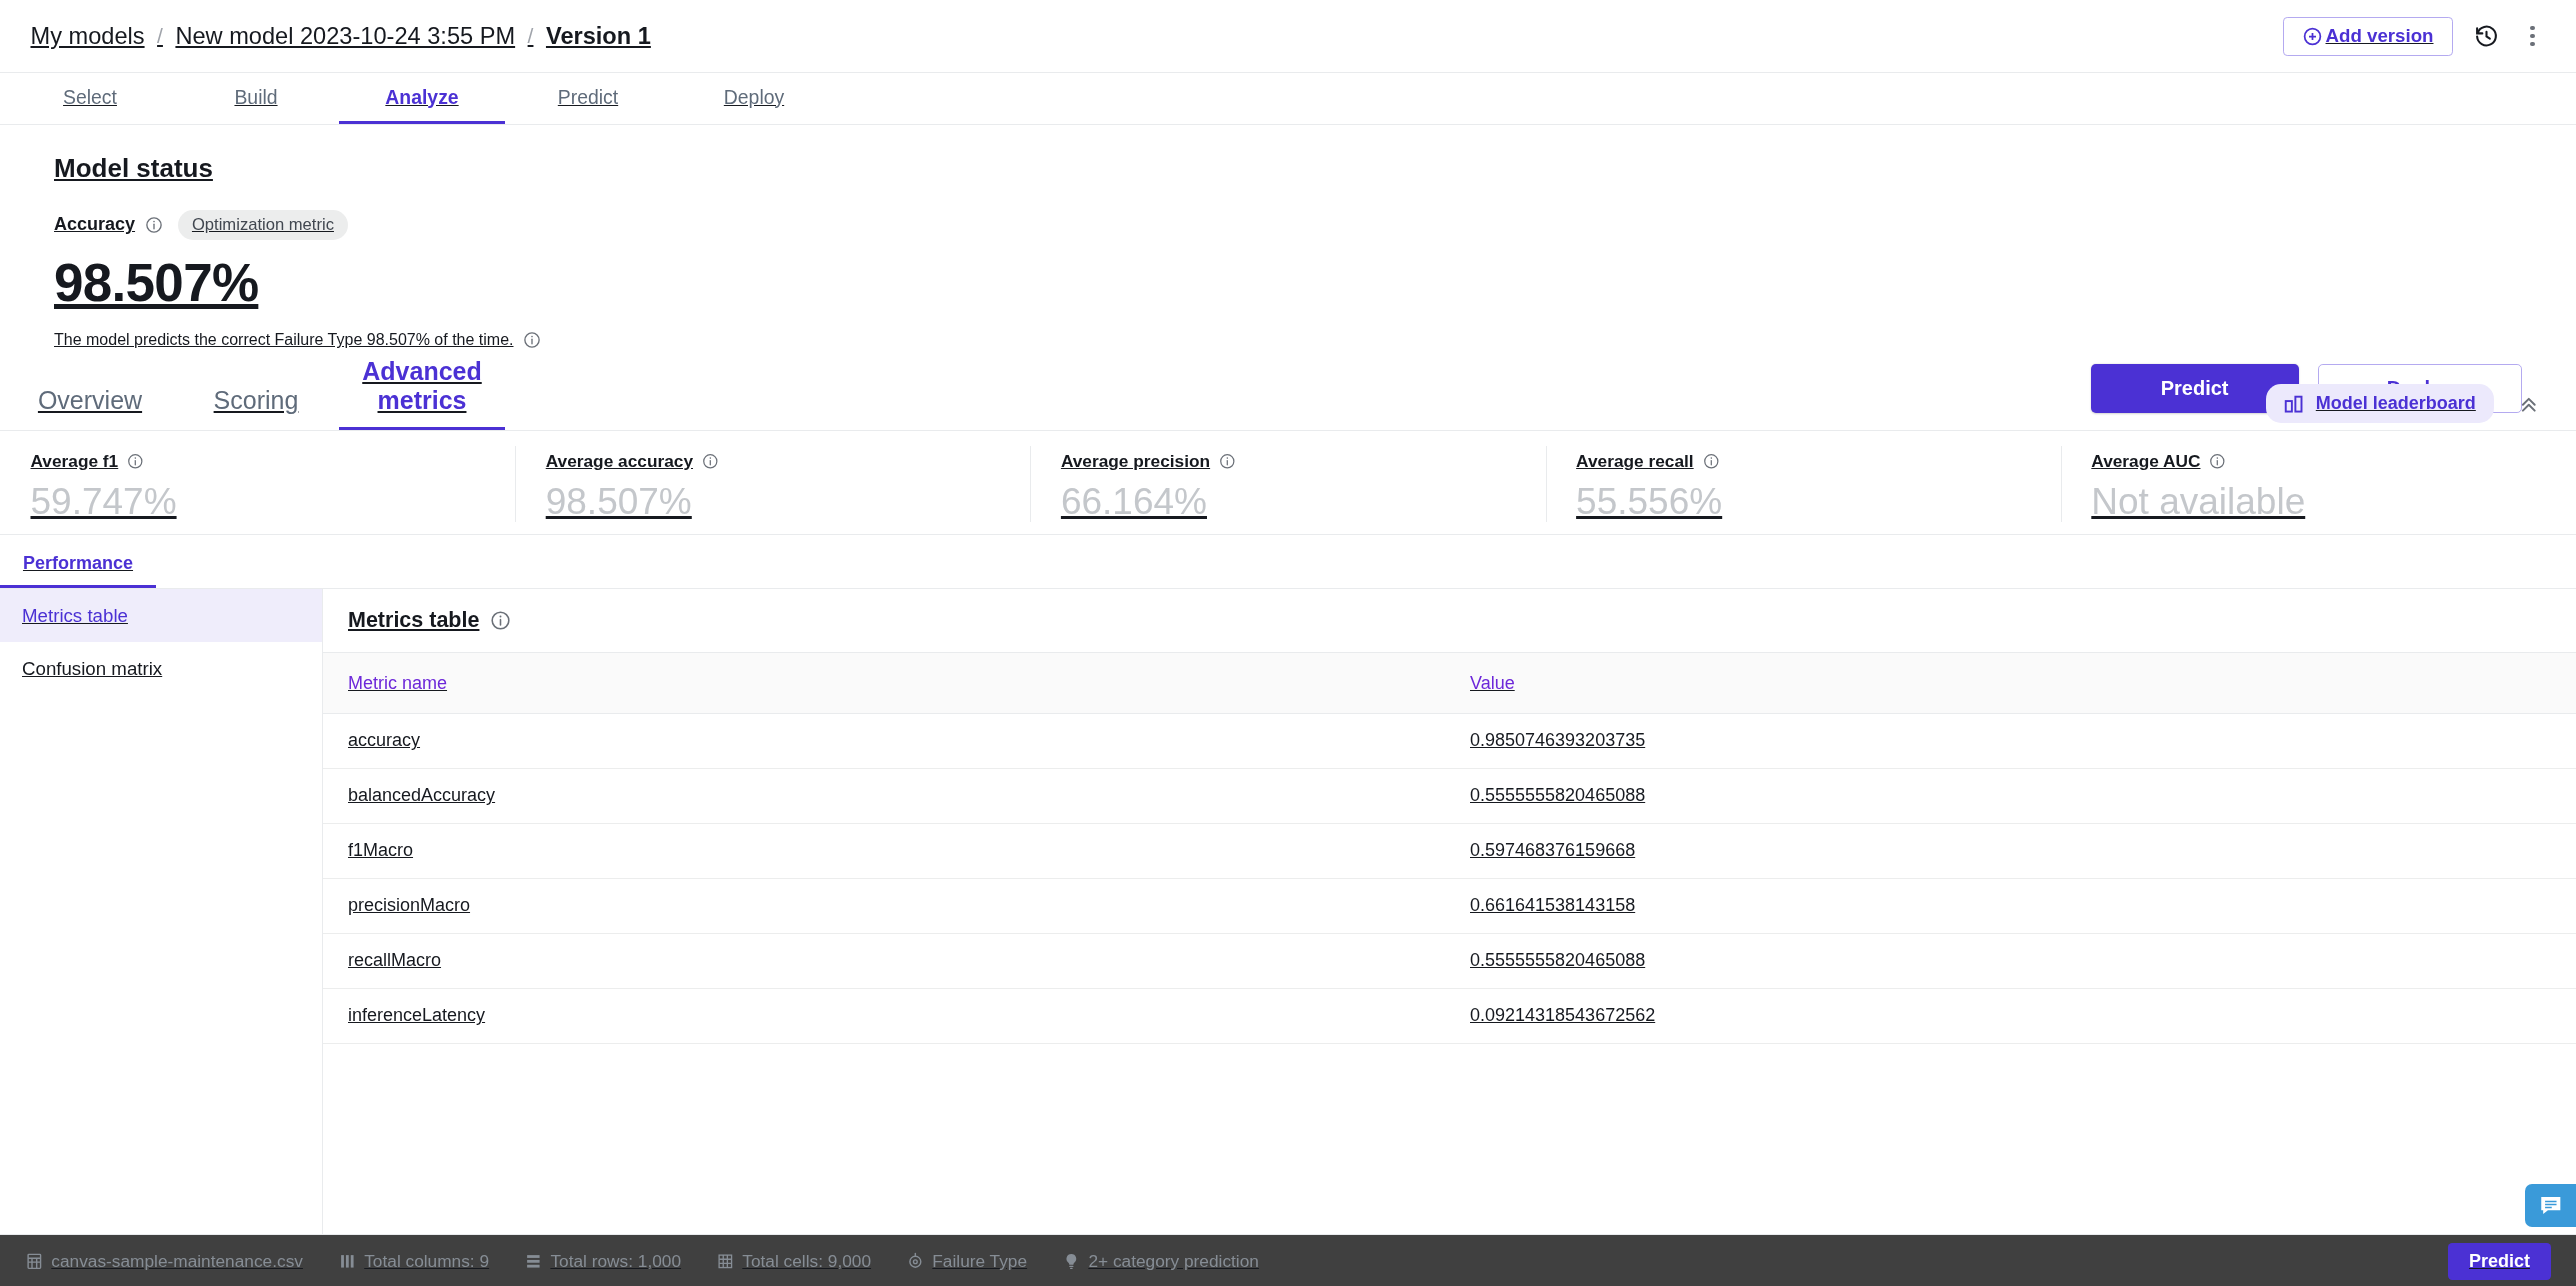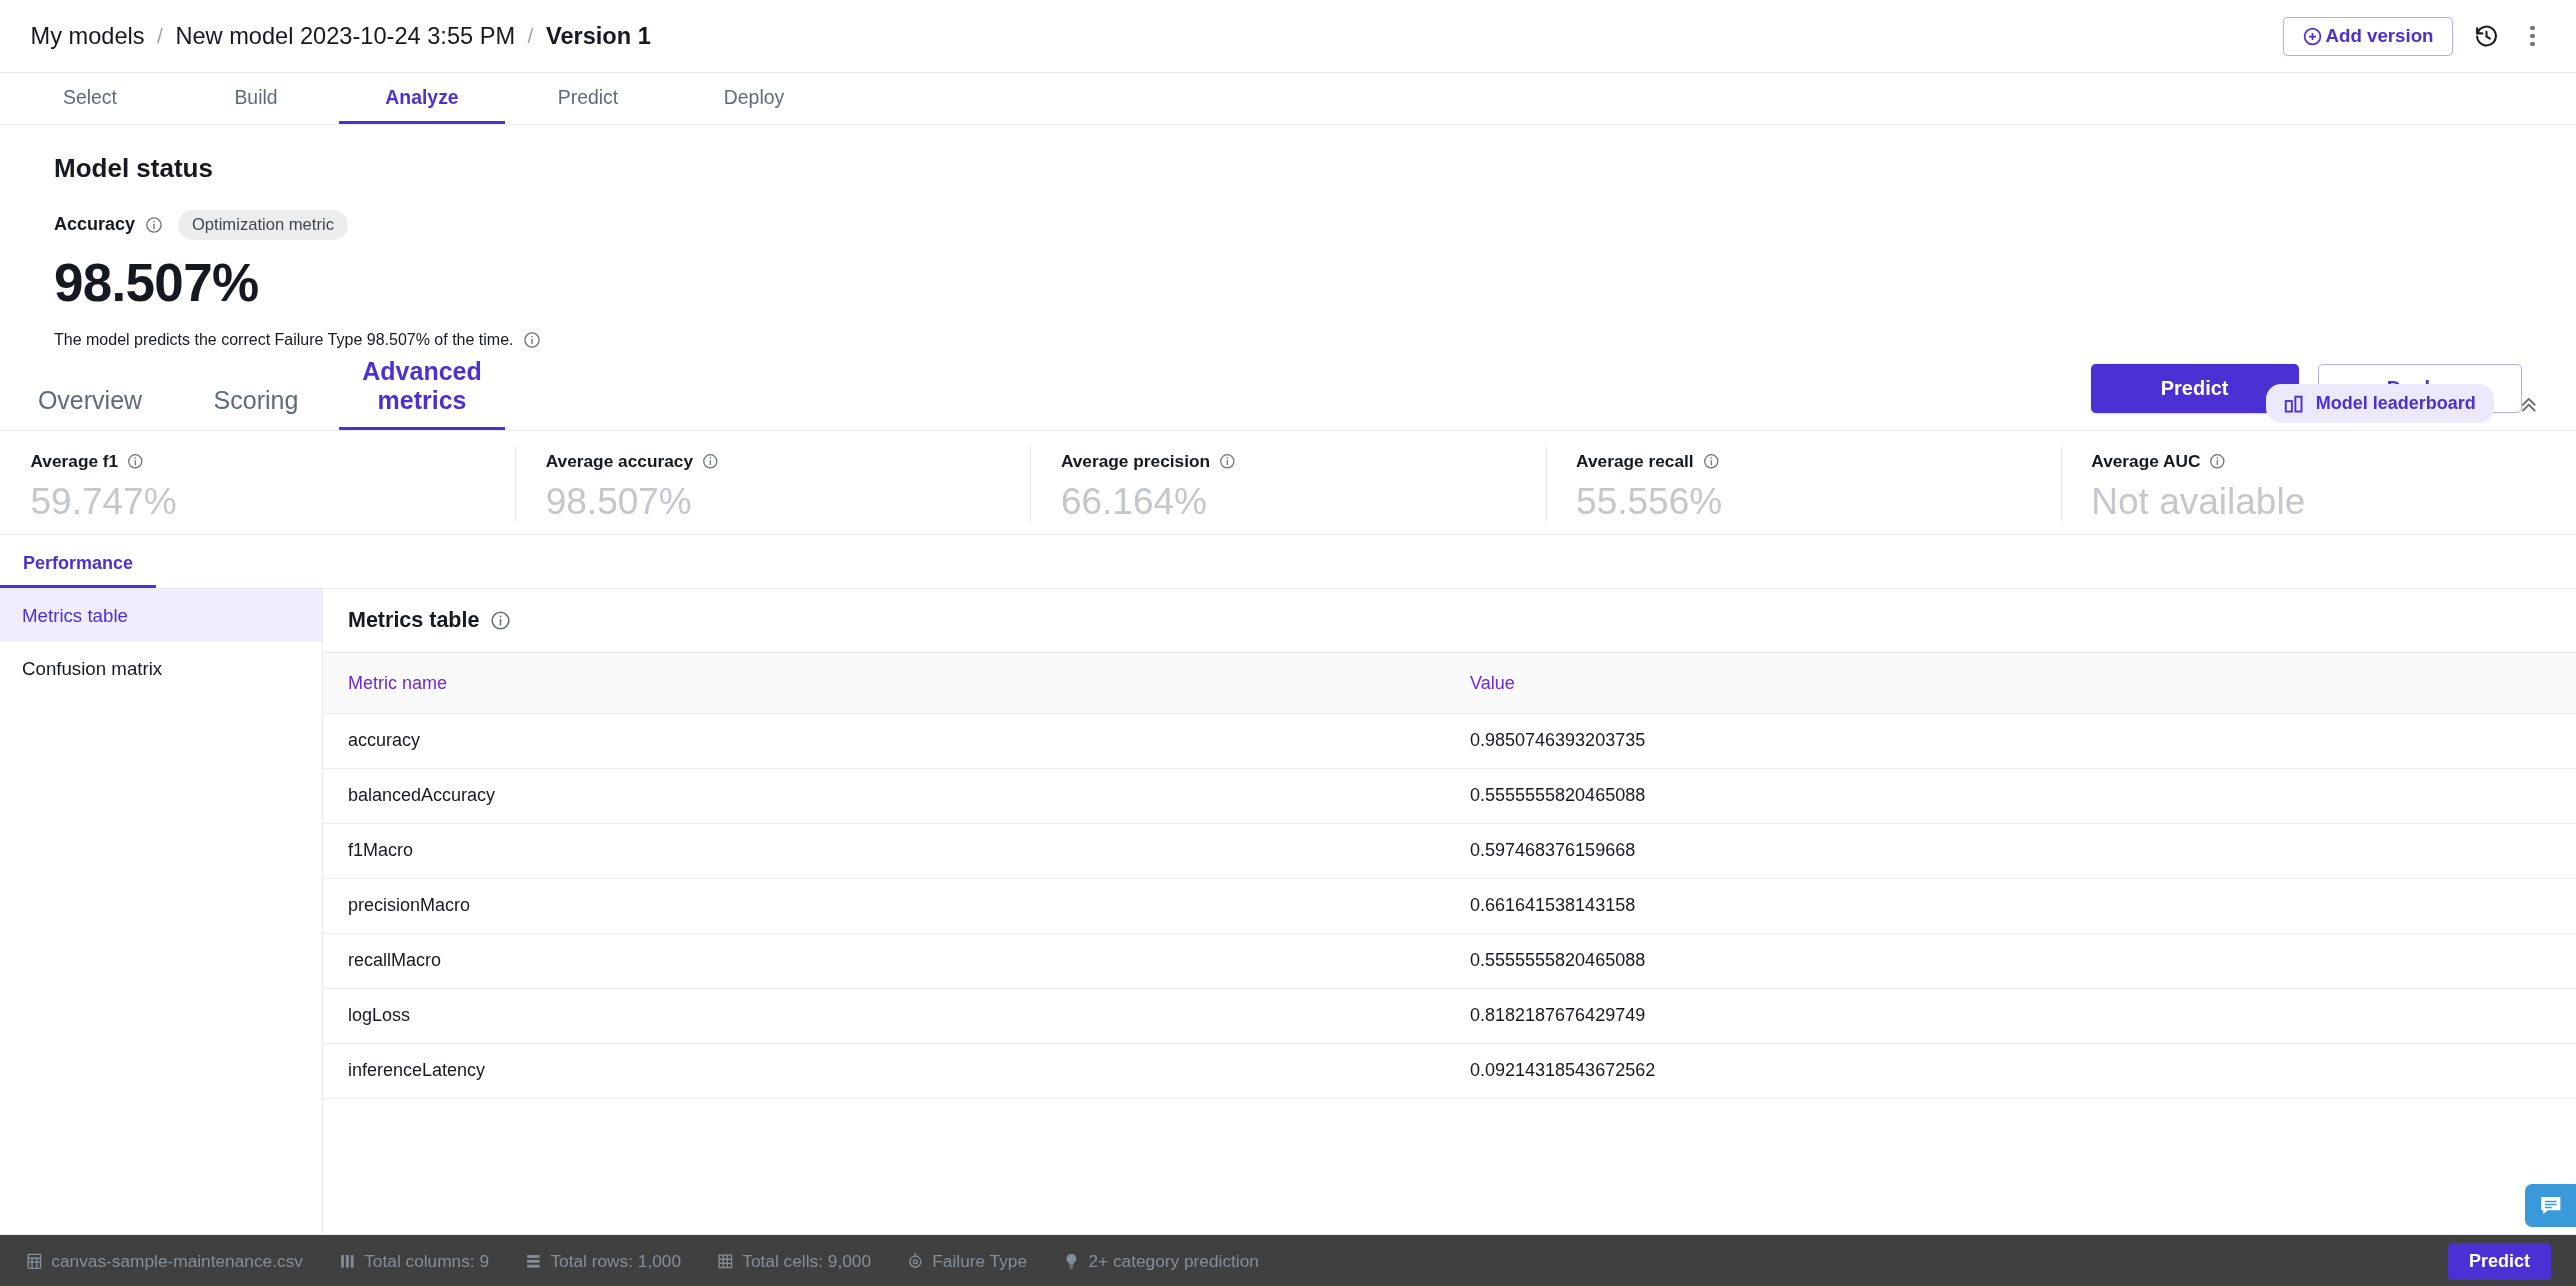--- a/index.html
+++ b/index.html
@@ -3,21 +3,21 @@
 <meta charset="utf-8">
 <style>
   * { box-sizing: border-box; margin: 0; padding: 0; }
   html, body {
     width: 2576px; height: 1287px;
     background: #ffffff;
     font-family: "Liberation Sans", sans-serif;
     color: #16191f;
     overflow: hidden;
   }
-  .app { width: 2576px; height: 1287px; position: relative; display: flex; flex-direction: column; }
+  .app { width: 2576px; height: 1287px; position: relative; display: flex; flex-direction: column; text-decoration: underline; }
 
   
   .topbar {
     height: 73px; flex: 0 0 73px;
     display: flex; align-items: center;
     padding: 0 30.5px 0 30.5px;
     border-bottom: 0.7px solid #e9ebed;
     background: #fff;
   }
   .breadcrumb { display: flex; align-items: center; font-size: 23.6px; }
@@ -391,24 +391,20 @@
           </tr>
           <tr>
             <td class="col-name">precisionMacro</td>
             <td class="col-val">0.661641538143158</td>
           </tr>
           <tr>
             <td class="col-name">recallMacro</td>
             <td class="col-val">0.5555555820465088</td>
           </tr>
           <tr>
-            <td class="col-name">logLoss</td>
-            <td class="col-val">0.8182187676429749</td>
-          </tr>
-          <tr>
             <td class="col-name">inferenceLatency</td>
             <td class="col-val">0.09214318543672562</td>
           </tr>
         </tbody>
       </table>
     </div>
   </div>
 
   <div class="chat-bubble">
     <svg viewBox="0 0 24 22" fill="#fff">

